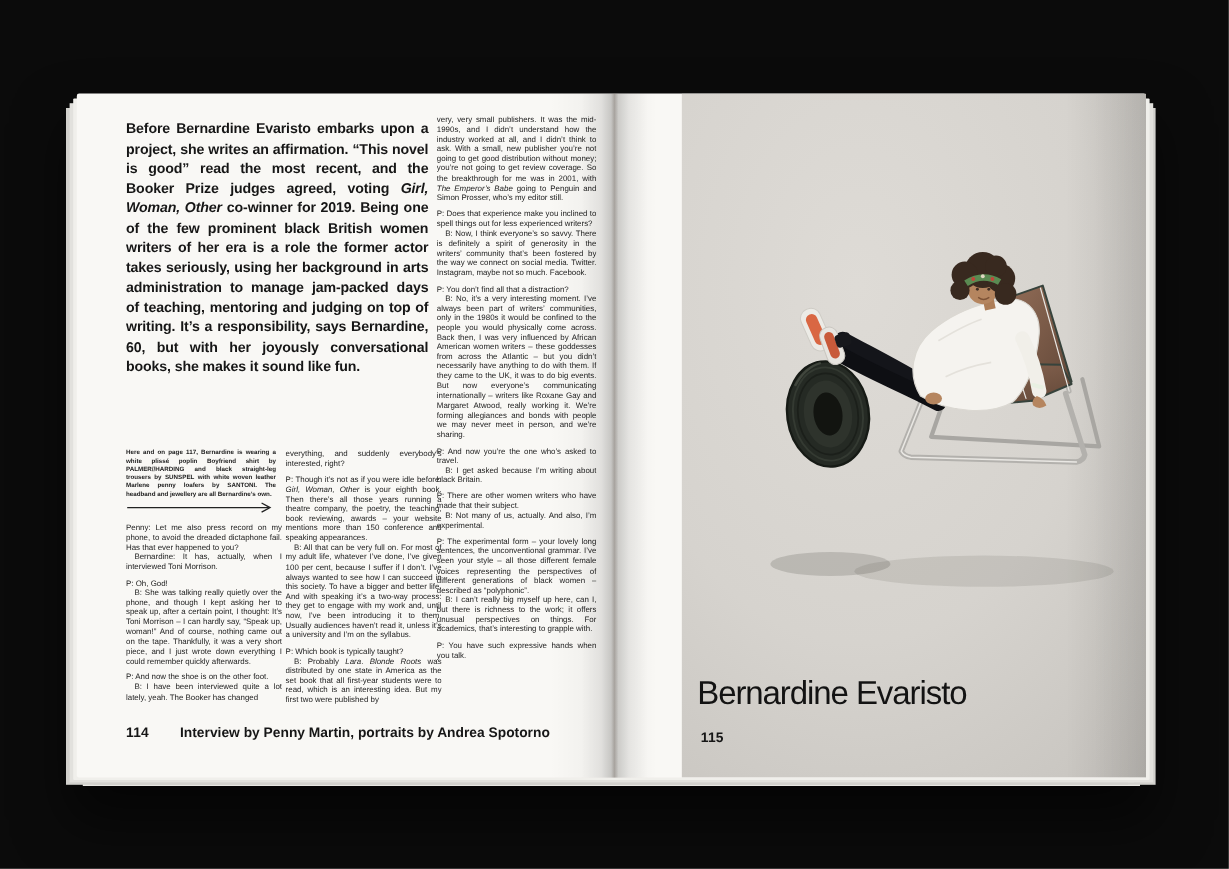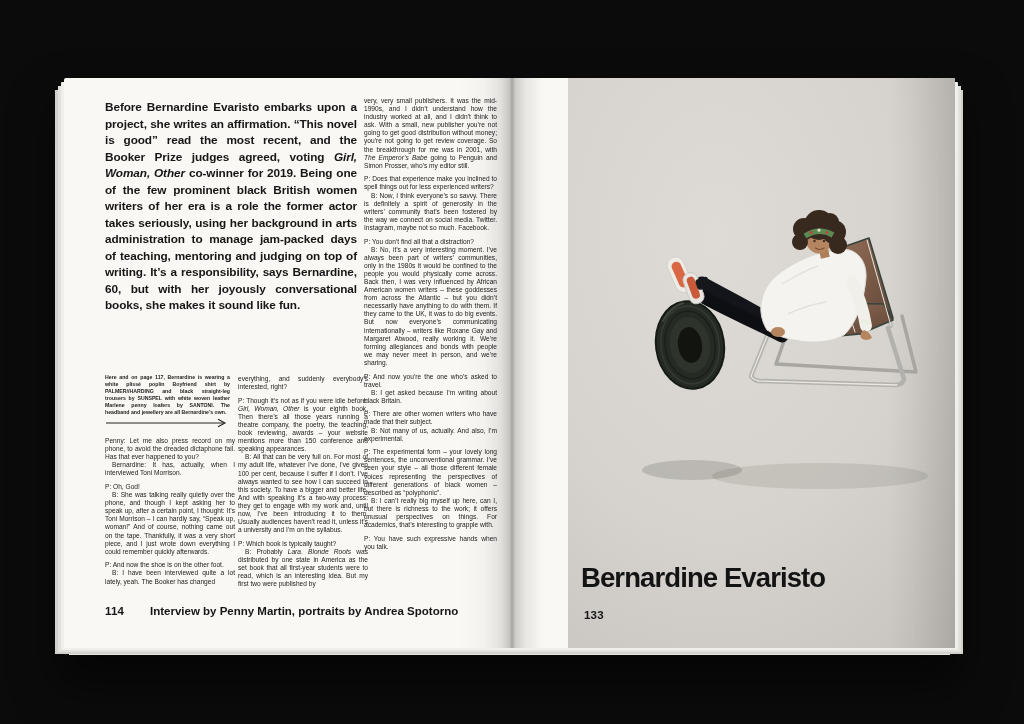--- a/index.html
+++ b/index.html
@@ -57,21 +57,21 @@
   .para em{font-style:italic;}
   .folio{position:absolute;font-size:11.5px;letter-spacing:0.2px;color:#161616;font-weight:600;}
   .folio-left{left:41px;top:527px;}
   .credit-line{position:absolute;left:86px;top:527px;font-size:11.5px;color:#161616;font-weight:600;}
   
   .photo{position:absolute;left:56px;top:0;width:387px;height:570px;}
   .photo svg{display:block;}
   .feature-title{
     position:absolute;left:69px;top:482px;z-index:3;
     font-size:27.5px;line-height:36px;letter-spacing:-0.9px;
-    font-weight:700;color:#131313;white-space:nowrap;
+    font-weight:400;color:#131313;white-space:nowrap;
   }
   .feature-title .line2{margin-left:72px;}
   .folio-right{left:72px;top:531px;z-index:3;}
   
   .page-left::after{content:"";position:absolute;inset:0;pointer-events:none;
     background:linear-gradient(to right, rgba(255,255,255,0) 88%, rgba(0,0,0,0.05) 100%);}
   .page-right::after{content:"";position:absolute;inset:0;pointer-events:none;
     background:linear-gradient(to left, rgba(0,0,0,0.04) 0%, rgba(255,255,255,0) 10%, rgba(255,255,255,0) 92%, rgba(0,0,0,0.05) 100%);}
 </style>
 </head>
@@ -220,17 +220,17 @@
           <circle cx="246.5" cy="163" r="1.2" fill="#3c2c24"></circle>
           <circle cx="256" cy="163" r="1.2" fill="#3c2c24"></circle>
           <path d="M 247.5,170 Q 251.5,173 256,170" fill="none" stroke="#7d5236" stroke-width="1.2" stroke-linecap="round"></path>
         </g>
       </svg>
     </div>
 
     <div class="feature-title">
       <div>Bernardine Evaristo</div>
     </div>
-    <div class="folio folio-right">133</div>
+    <div class="folio folio-right">115</div>
   </div>
 
   <div class="spine"></div>
 </div>
 
 </body></html>

